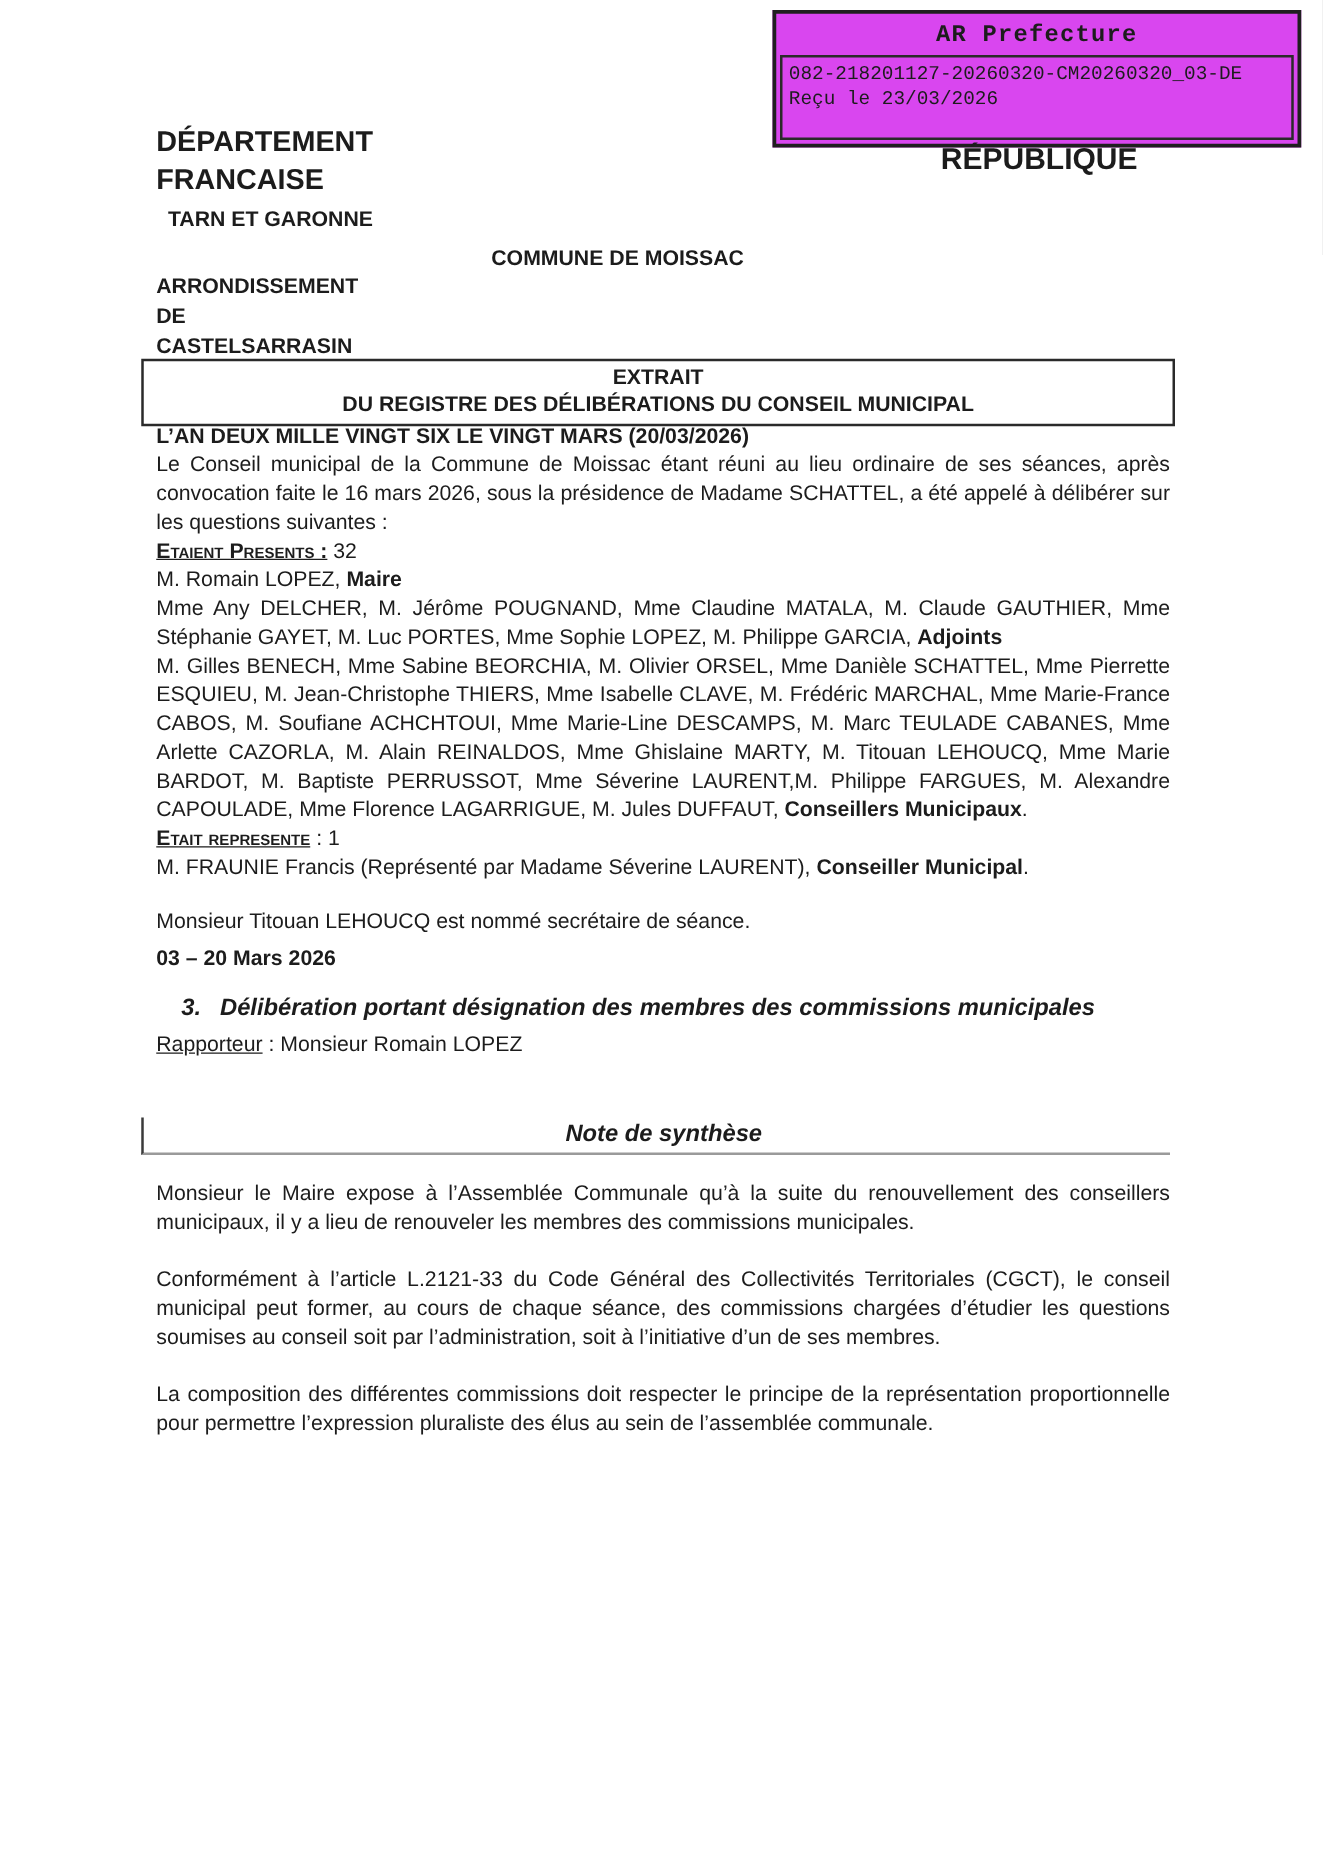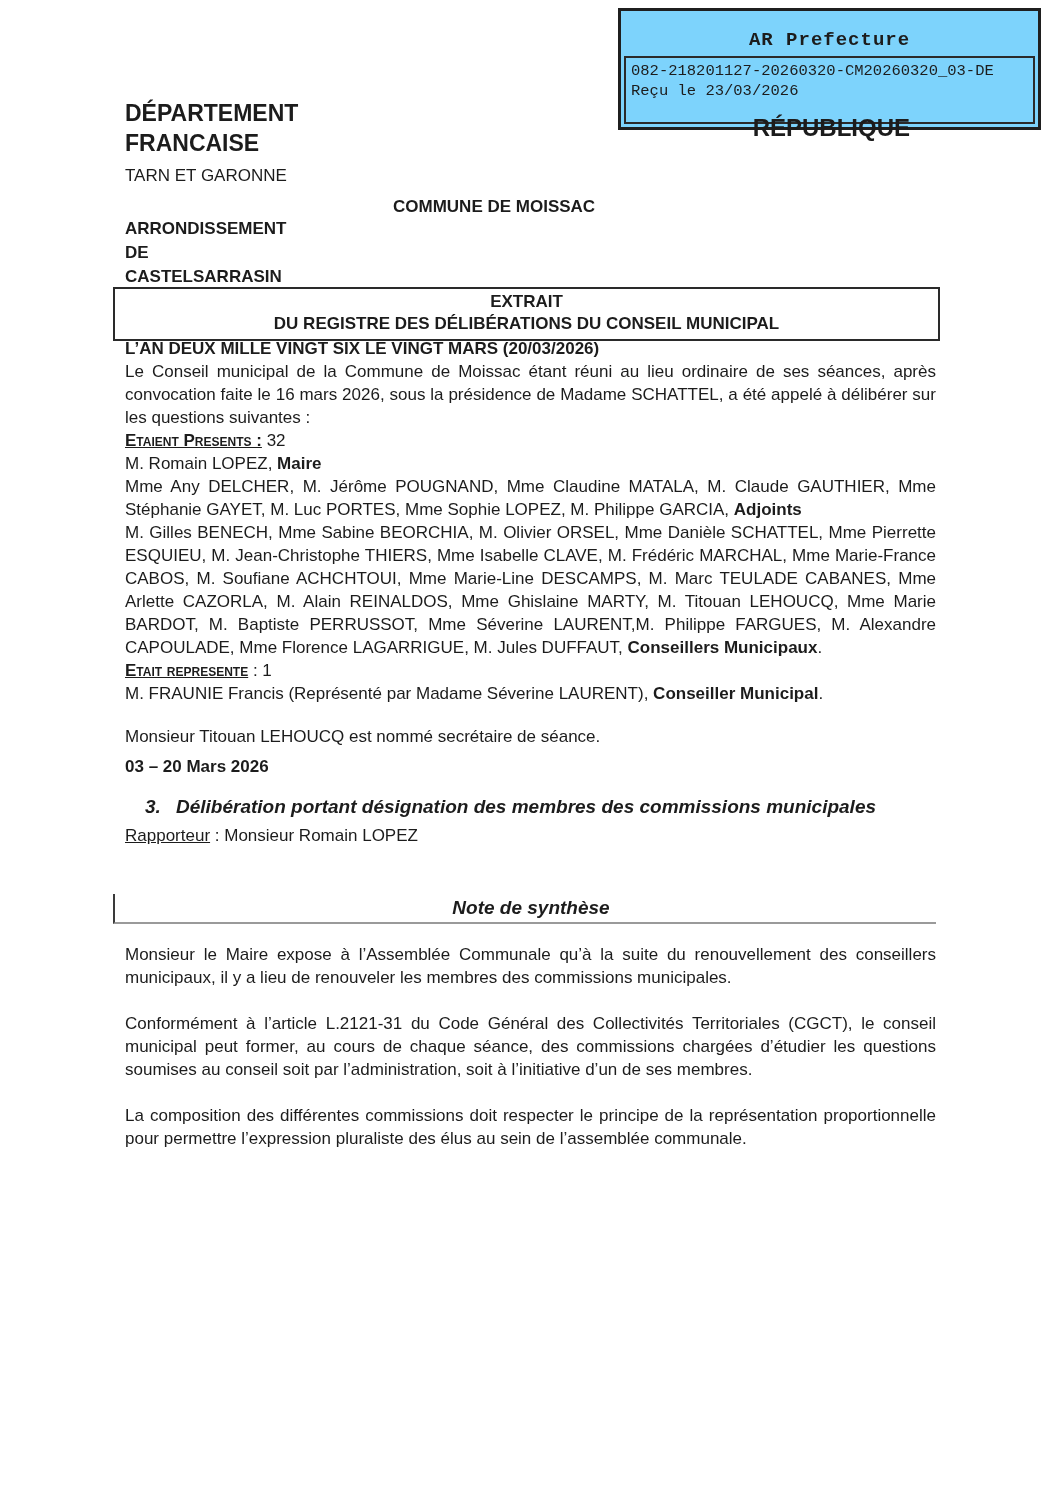--- a/index.html
+++ b/index.html
@@ -13,22 +13,22 @@
     color: #1c1c1c;
     overflow: hidden;
   }
 
   
   .stamp {
     position: absolute;
     left: 618px; top: 8px;
     width: 411px;
     border: 3px solid #1f1f1f;
-    background: #7dd3fc;
-    padding: 12px 3px 3px 3px;
+    background: #d946ef;
+    padding: 0 3px 3px 3px;
   }
   .stamp-title {
     font-family: "Liberation Mono", monospace;
     font-weight: bold;
     font-size: 19px;
     letter-spacing: 1px;
     text-align: center;
     padding: 6px 0 5px 0;
   }
   .stamp-inner {
@@ -36,21 +36,21 @@
     font-family: "Liberation Mono", monospace;
     font-size: 15.5px;
     line-height: 20px;
     padding: 3px 5px 21px 5px;
     white-space: nowrap;
   }
 
   
   .hdr-left { position: absolute; left: 125px; top: 98px; }
   .hdr-dept { font-size: 23px; font-weight: bold; line-height: 30px; }
-  .hdr-sub  { font-size: 17px; font-weight: normal; line-height: 22px; margin-top: 7px; }
+  .hdr-sub  { font-size: 17px; font-weight: bold; line-height: 22px; margin-top: 7px; text-align: right; }
   .hdr-commune { position: absolute; left: 393px; top: 197px; font-size: 17px; font-weight: bold; }
   .hdr-rep { position: absolute; right: 148px; top: 114px; font-size: 24px; font-weight: bold; }
   .hdr-arrond {
     position: absolute; left: 125px; top: 217px; width: 168px;
     text-align: left; font-size: 17px; font-weight: bold; line-height: 24px;
   }
 
   
   .extrait-box {
     position: absolute; left: 113px; top: 287px; width: 823px;
@@ -157,18 +157,18 @@
     <div class="comm-item">
       <span class="num">3.</span>
       <span>Délibération portant désignation des membres des commissions municipales</span>
     </div>
 
     <p class="rapporteur"><span class="u">Rapporteur</span><span> : Monsieur Romain LOPEZ</span></p>
 
     <div class="note-header">Note de synthèse</div>
 
     <p class="justify note-p1">Monsieur le Maire expose à l’Assemblée Communale qu’à la suite du renouvellement des conseillers municipaux, il y a lieu de renouveler les membres des commissions municipales.</p>
-    <p class="justify note-p">Conformément à l’article L.2121-31 du Code Général des Collectivités Territoriales (CGCT), le conseil municipal peut former, au cours de chaque séance, des commissions chargées d’étudier les questions soumises au conseil soit par l’administration, soit à l’initiative d’un de ses membres.</p>
+    <p class="justify note-p">Conformément à l’article L.2121-33 du Code Général des Collectivités Territoriales (CGCT), le conseil municipal peut former, au cours de chaque séance, des commissions chargées d’étudier les questions soumises au conseil soit par l’administration, soit à l’initiative d’un de ses membres.</p>
     <p class="justify note-p">La composition des différentes commissions doit respecter le principe de la représentation proportionnelle pour permettre l’expression pluraliste des élus au sein de l’assemblée communale.</p>
 
   </div>
 
 </div>
 
 </body></html>

